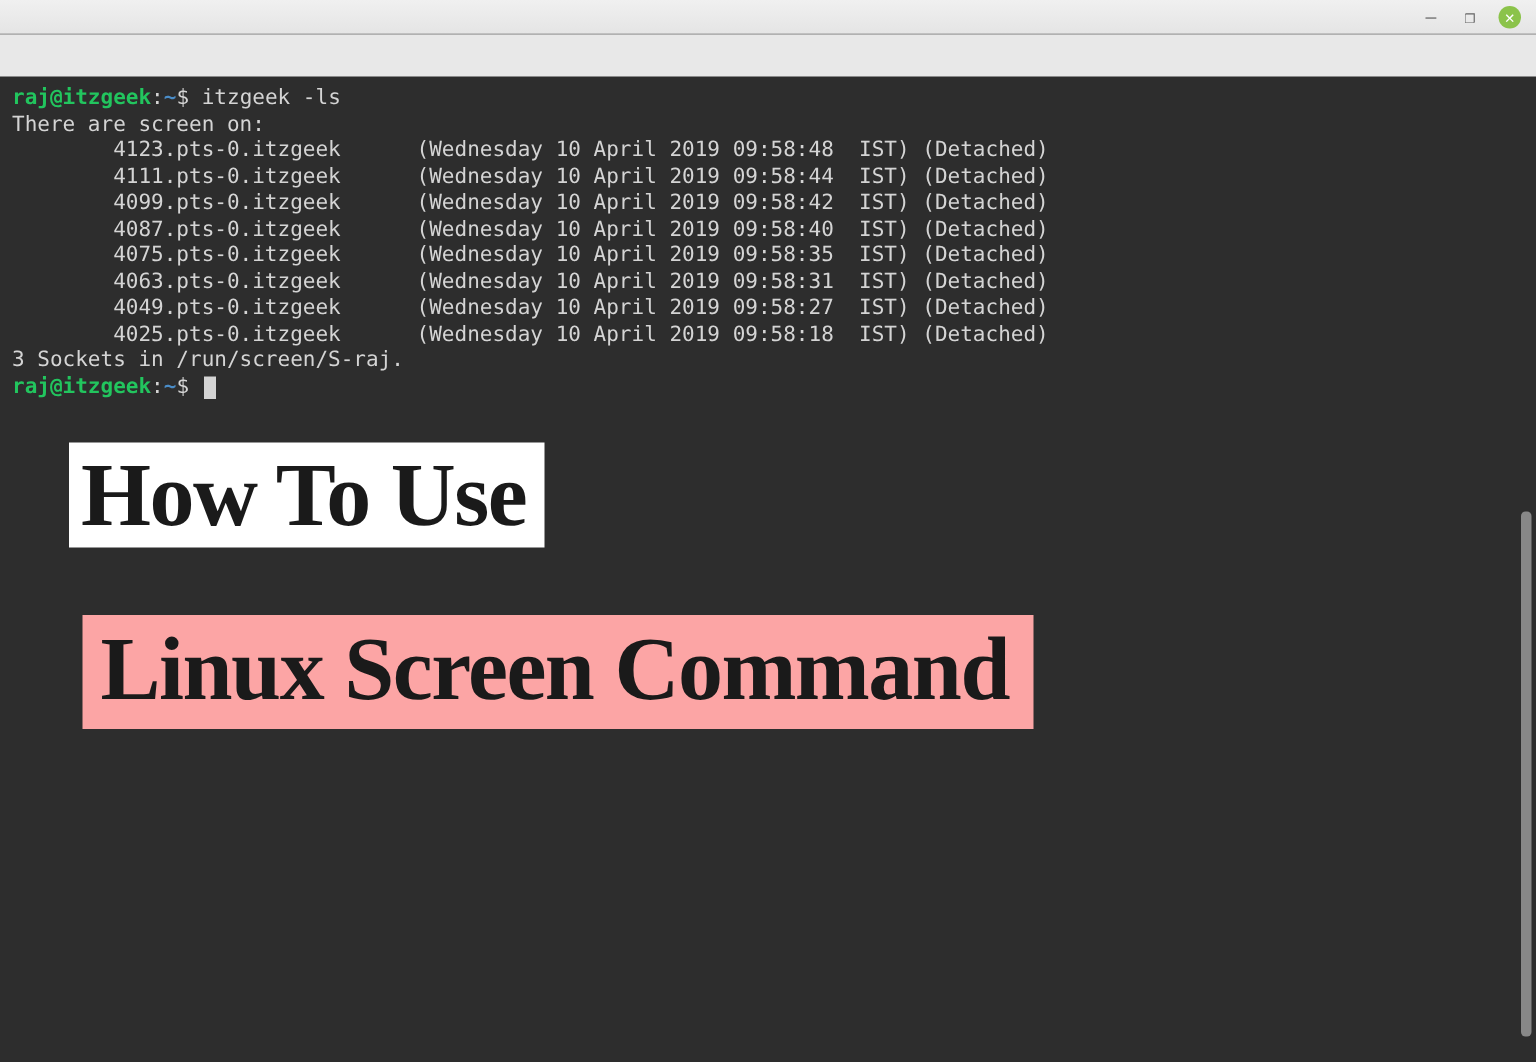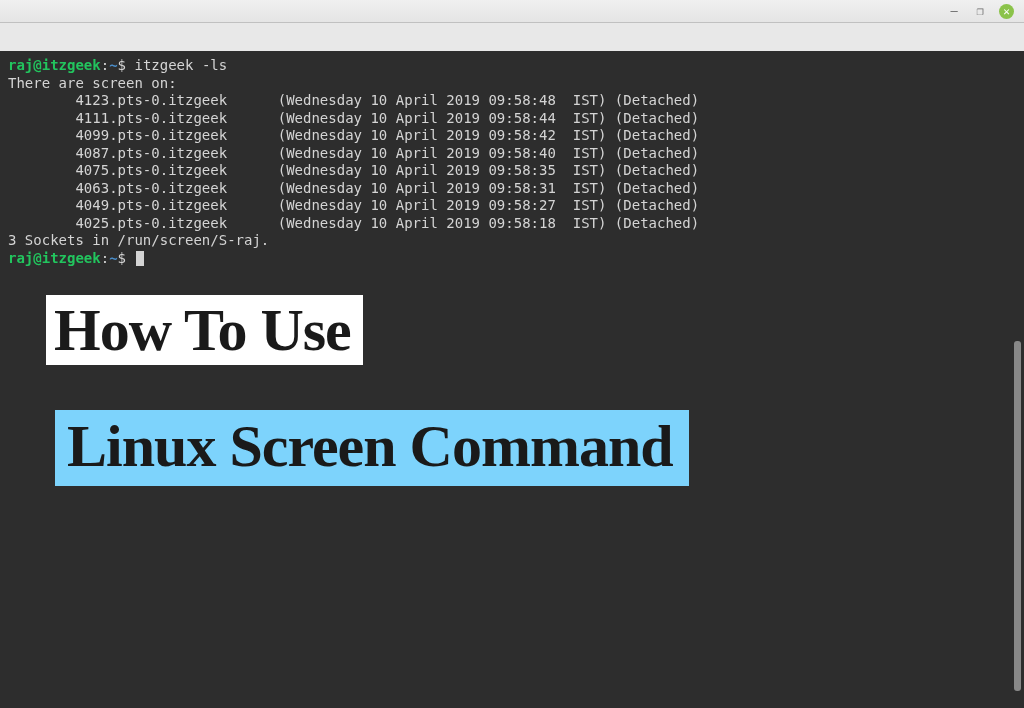--- a/index.html
+++ b/index.html
@@ -103,21 +103,21 @@
       font-size: 60px;
       line-height: 1;
       color: #1a1a1a;
       letter-spacing: -1px;
       margin-left: 31px;
     }
     .overlay2 {
       position: absolute;
       top: 410px;
       left: 55px;
-      background: #7dd3fc;
+      background: #fca5a5;
       padding: 6px 16px 10px 12px;
       font-family: Georgia, 'Times New Roman', serif;
       font-weight: 900;
       font-size: 60px;
       line-height: 1;
       color: #1a1a1a;
       letter-spacing: -1px;
     }
   </style>
 </head>

